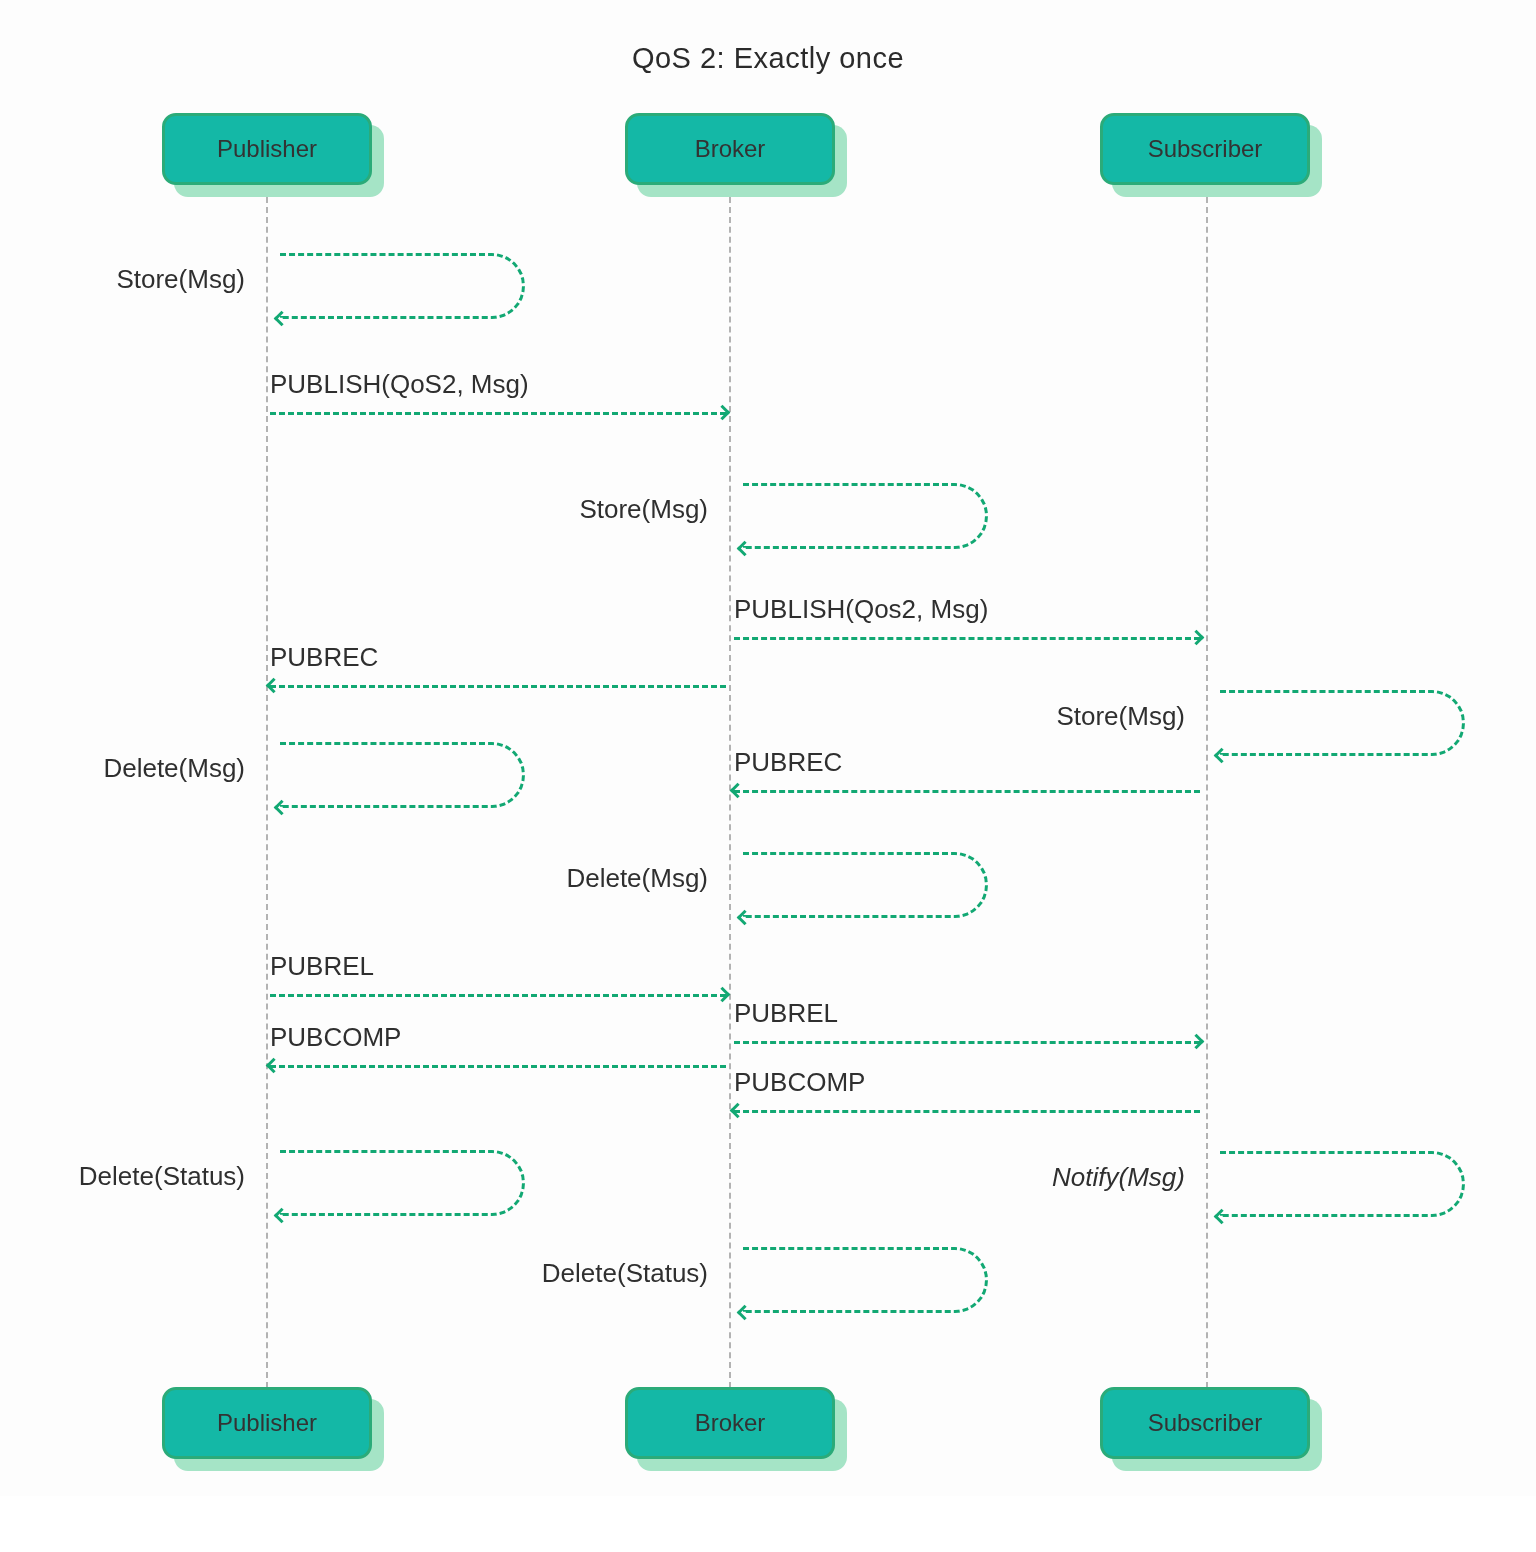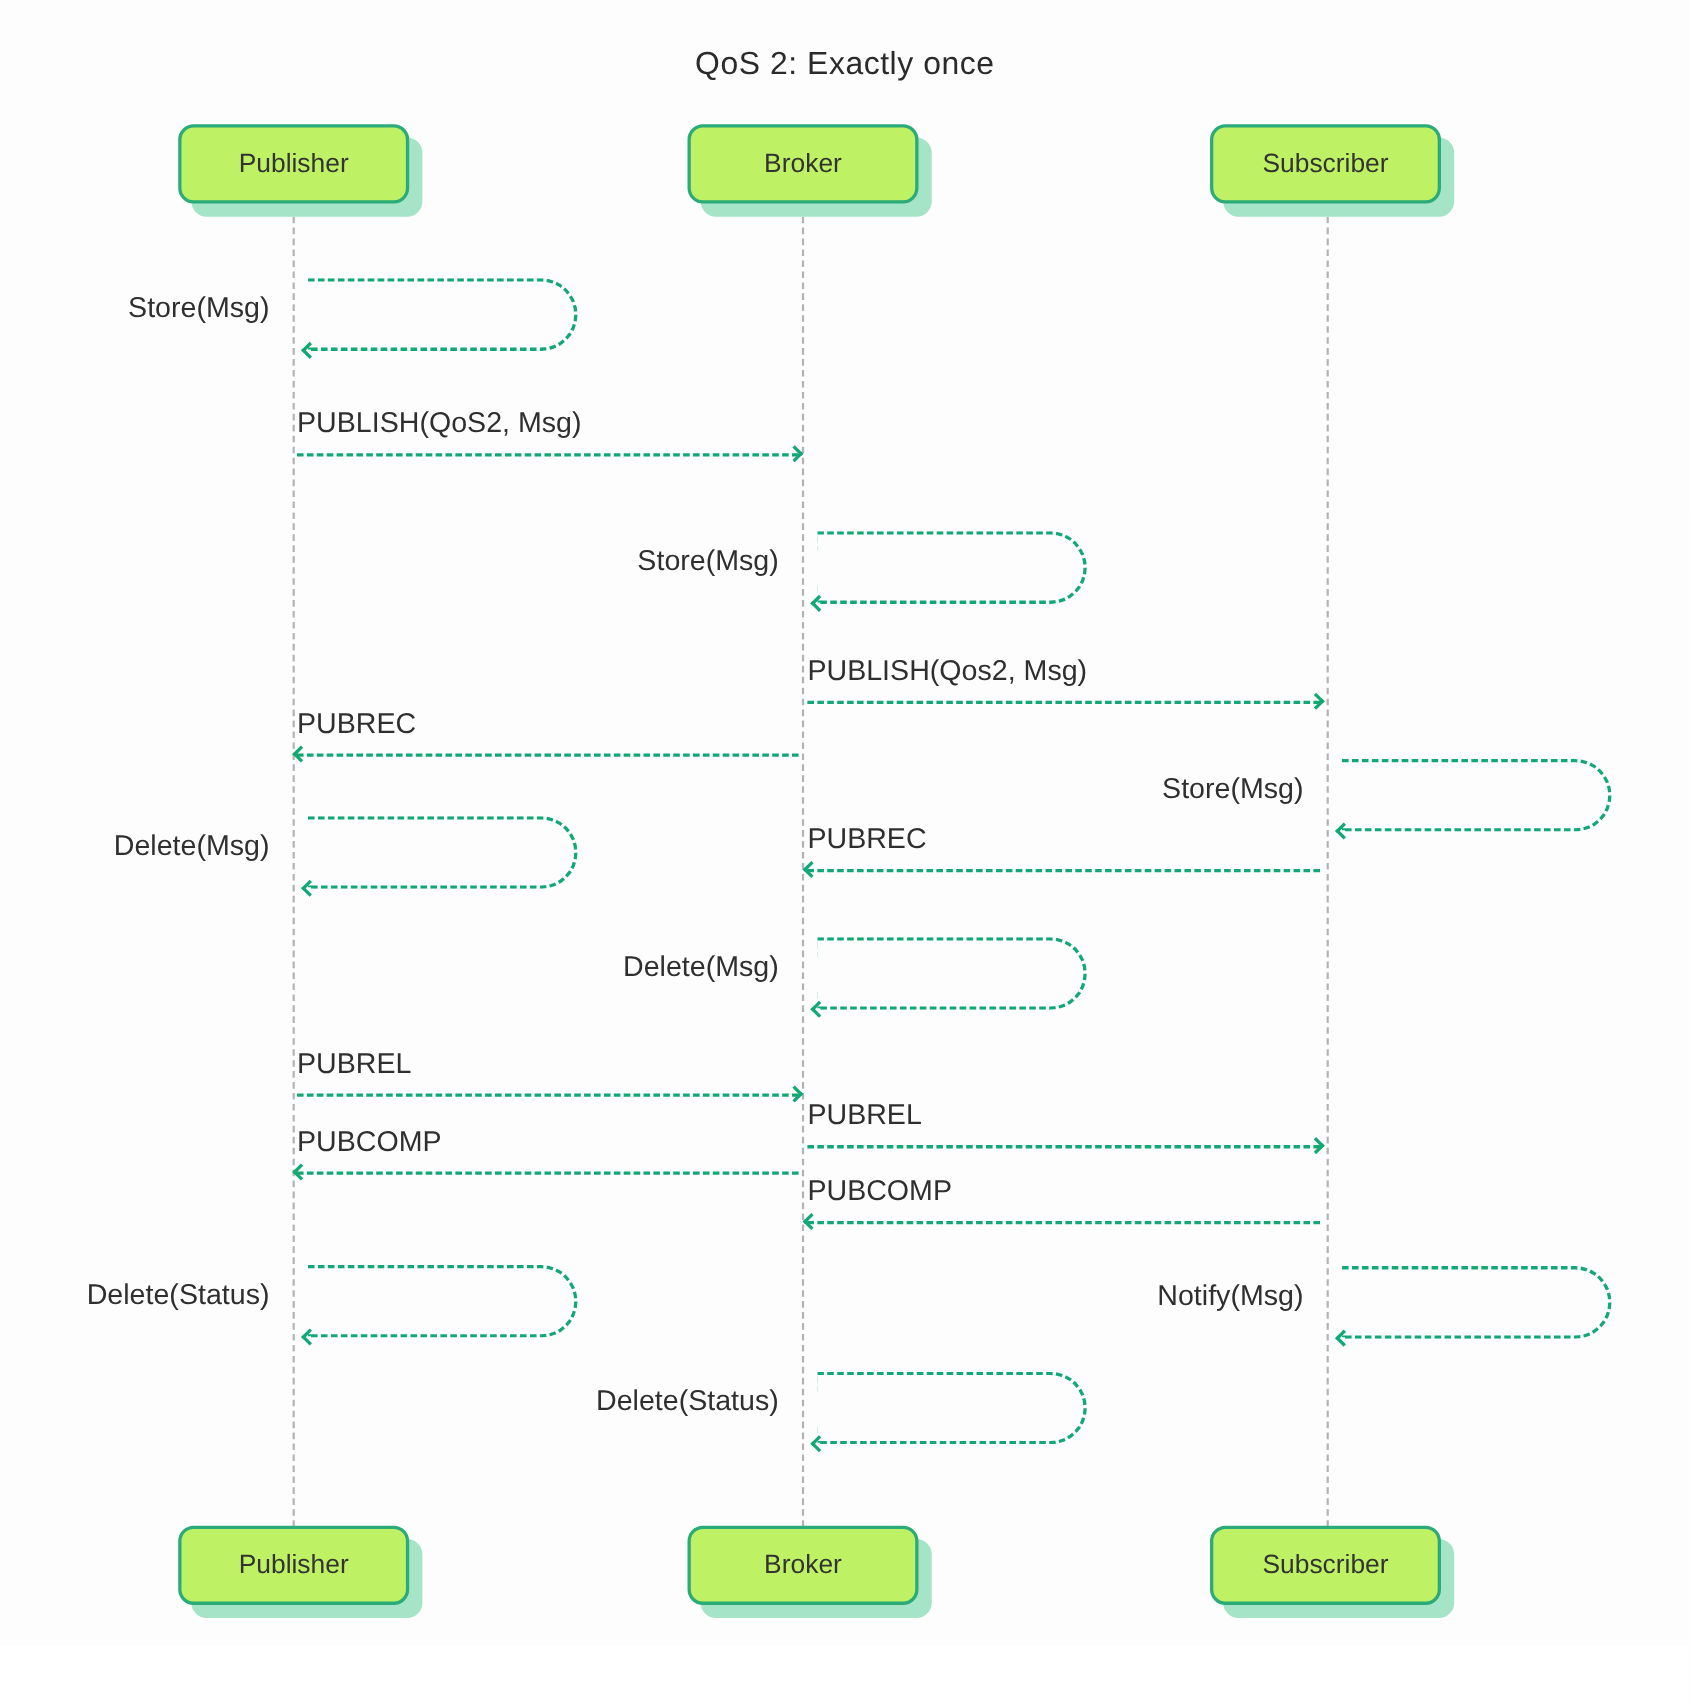--- a/index.html
+++ b/index.html
@@ -27,21 +27,21 @@
     top:42px; left:0; width:1536px;
     text-align:center;
     font-size:29px;
     line-height:32px;
     color:#2b2b2b;
     letter-spacing:0.5px;
   }
   .actor{
     position:absolute;
     width:210px; height:72px;
-    background:#bef264;
+    background:#14b8a6;
     border:3px solid var(--box-border);
     border-radius:14px;
     box-shadow:12px 12px 0 var(--box-shadow);
     display:flex; align-items:center; justify-content:center;
     font-size:24px;
     color:#333333;
     z-index:3;
   }
   .lifeline{
     position:absolute;
@@ -198,21 +198,21 @@
     </div>
   </div>
 
   <div class="msg self" style="left:5px; top:1150px;">
     <div class="self-label">Delete(Status)</div>
     <div class="loop">
       <span class="chev chev-left"></span>
     </div>
   </div>
 
-  <div class="msg self" style="left:945px; top:1151px;">
+  <div class="msg self" style="left:945px; top:1151px;font-style:italic;">
     <div class="self-label">Notify(Msg)</div>
     <div class="loop">
       <span class="chev chev-left"></span>
     </div>
   </div>
 
   <div class="msg self" style="left:468px; top:1247px;">
     <div class="self-label">Delete(Status)</div>
     <div class="loop">
       <span class="chev chev-left"></span>

